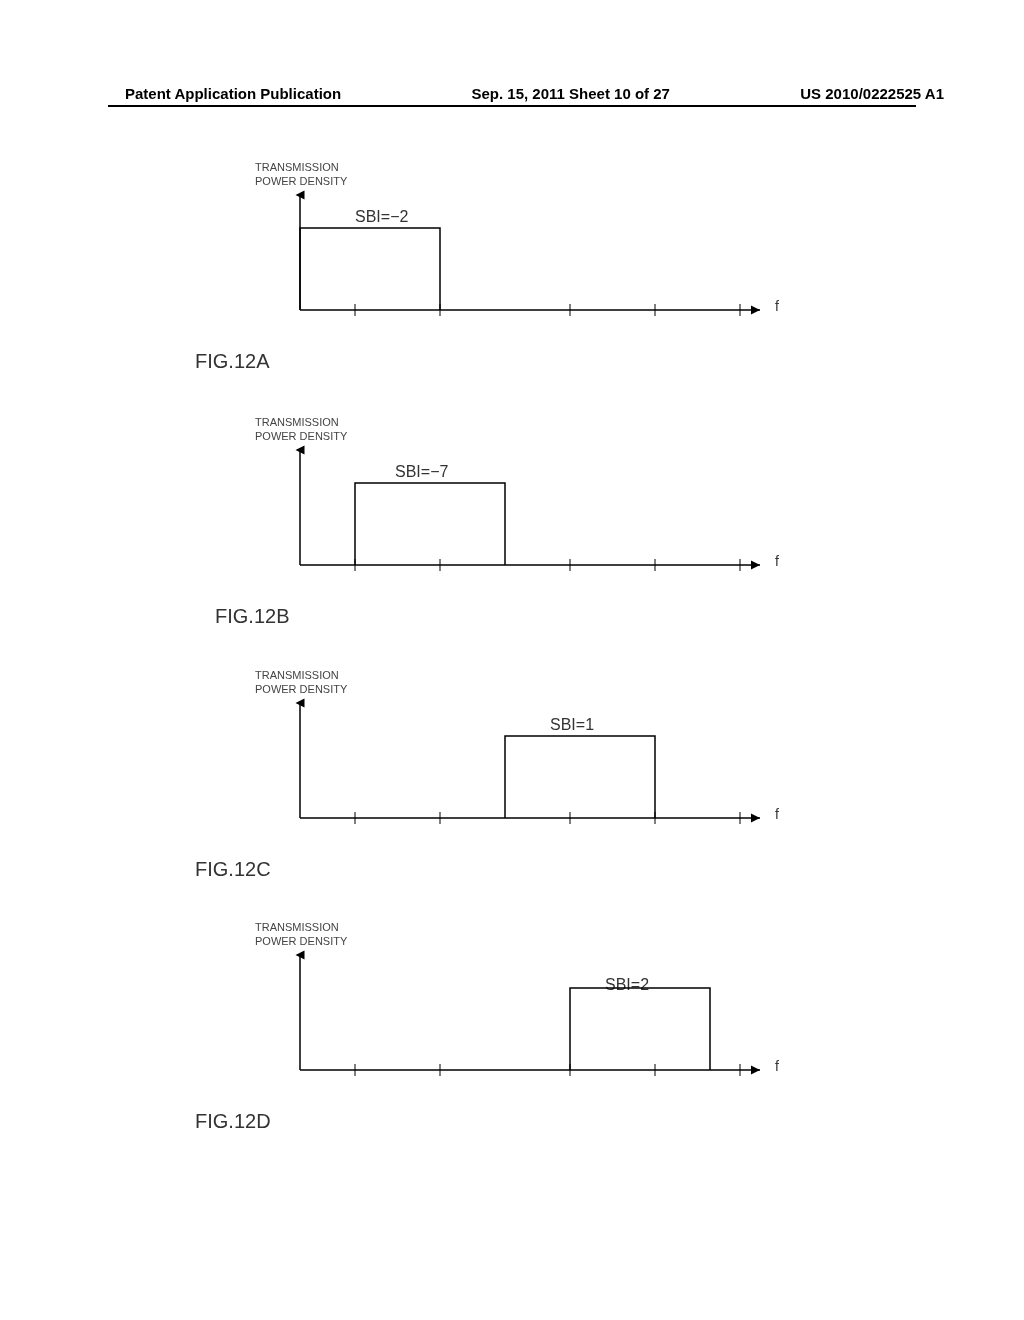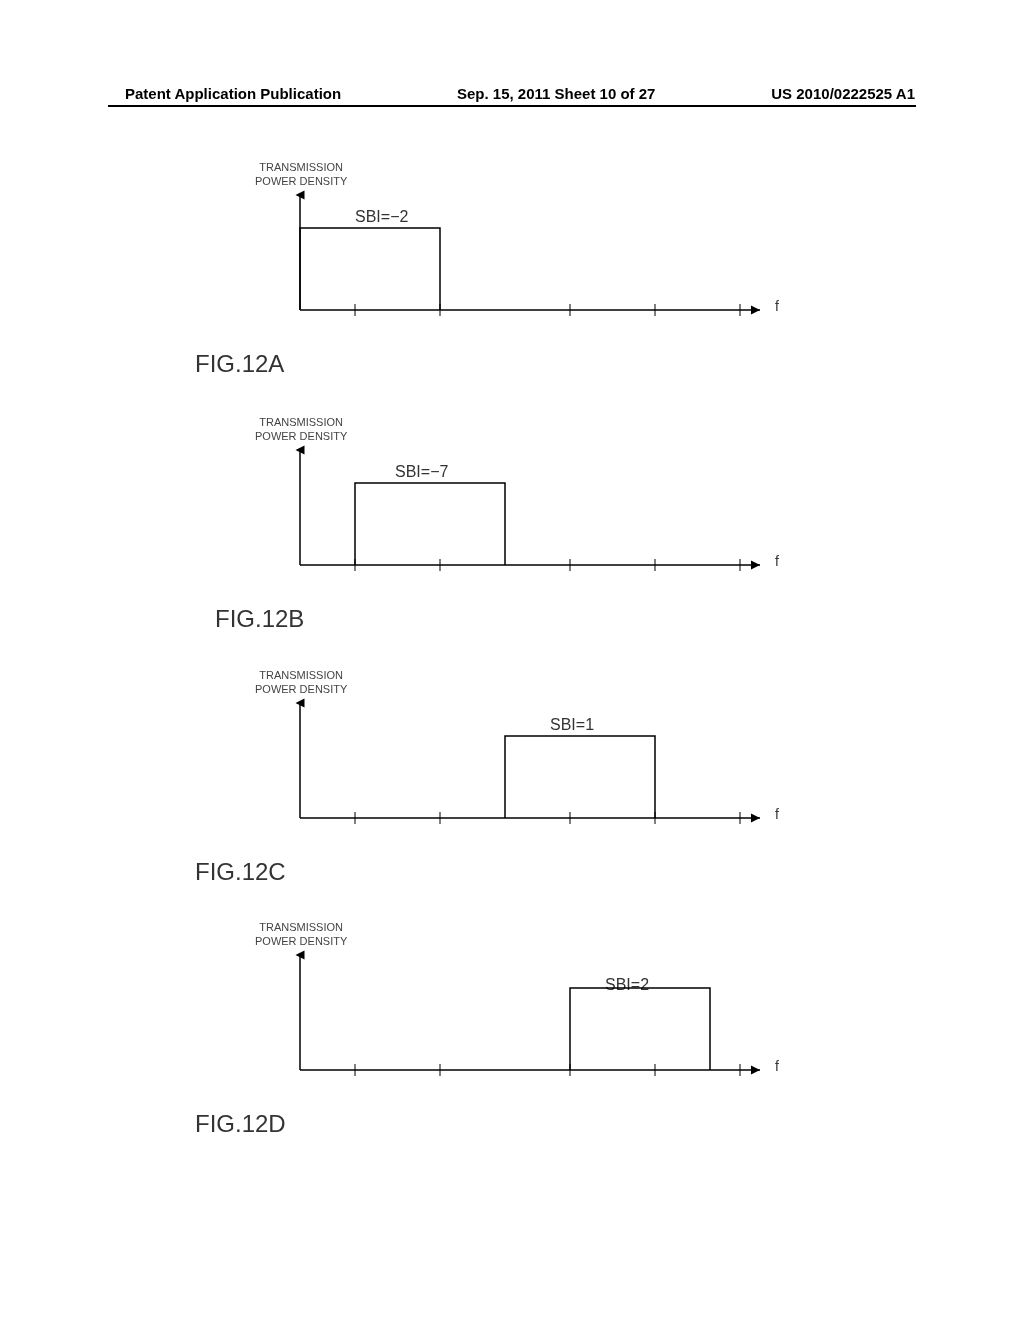--- a/index.html
+++ b/index.html
@@ -10,42 +10,42 @@
       font-family: Arial, sans-serif;
       position: relative;
     }
     .header {
       position: absolute;
       top: 85px;
       left: 0;
       right: 0;
       display: flex;
       justify-content: space-between;
-      padding: 0 109px 0 125px;
+      padding: 0 80px 0 125px;
       font-size: 15px;
       font-weight: bold;
     }
     .header-border {
       position: absolute;
       top: 105px;
       left: 108px;
       right: 108px;
       border-top: 2px solid black;
     }
     .figure-label {
       position: absolute;
       left: 195px;
-      font-size: 24px;
+      font-size: 20px;
       color: #333;
       text-align: center;
     }
     .y-axis-label {
       position: absolute;
       font-size: 11px;
-      text-align: center;
+      text-align: left;
       color: #444;
       line-height: 1.3;
     }
     .sbi-label {
       position: absolute;
       font-size: 16px;
       color: #333;
     }
     .f-label {
       position: absolute;

